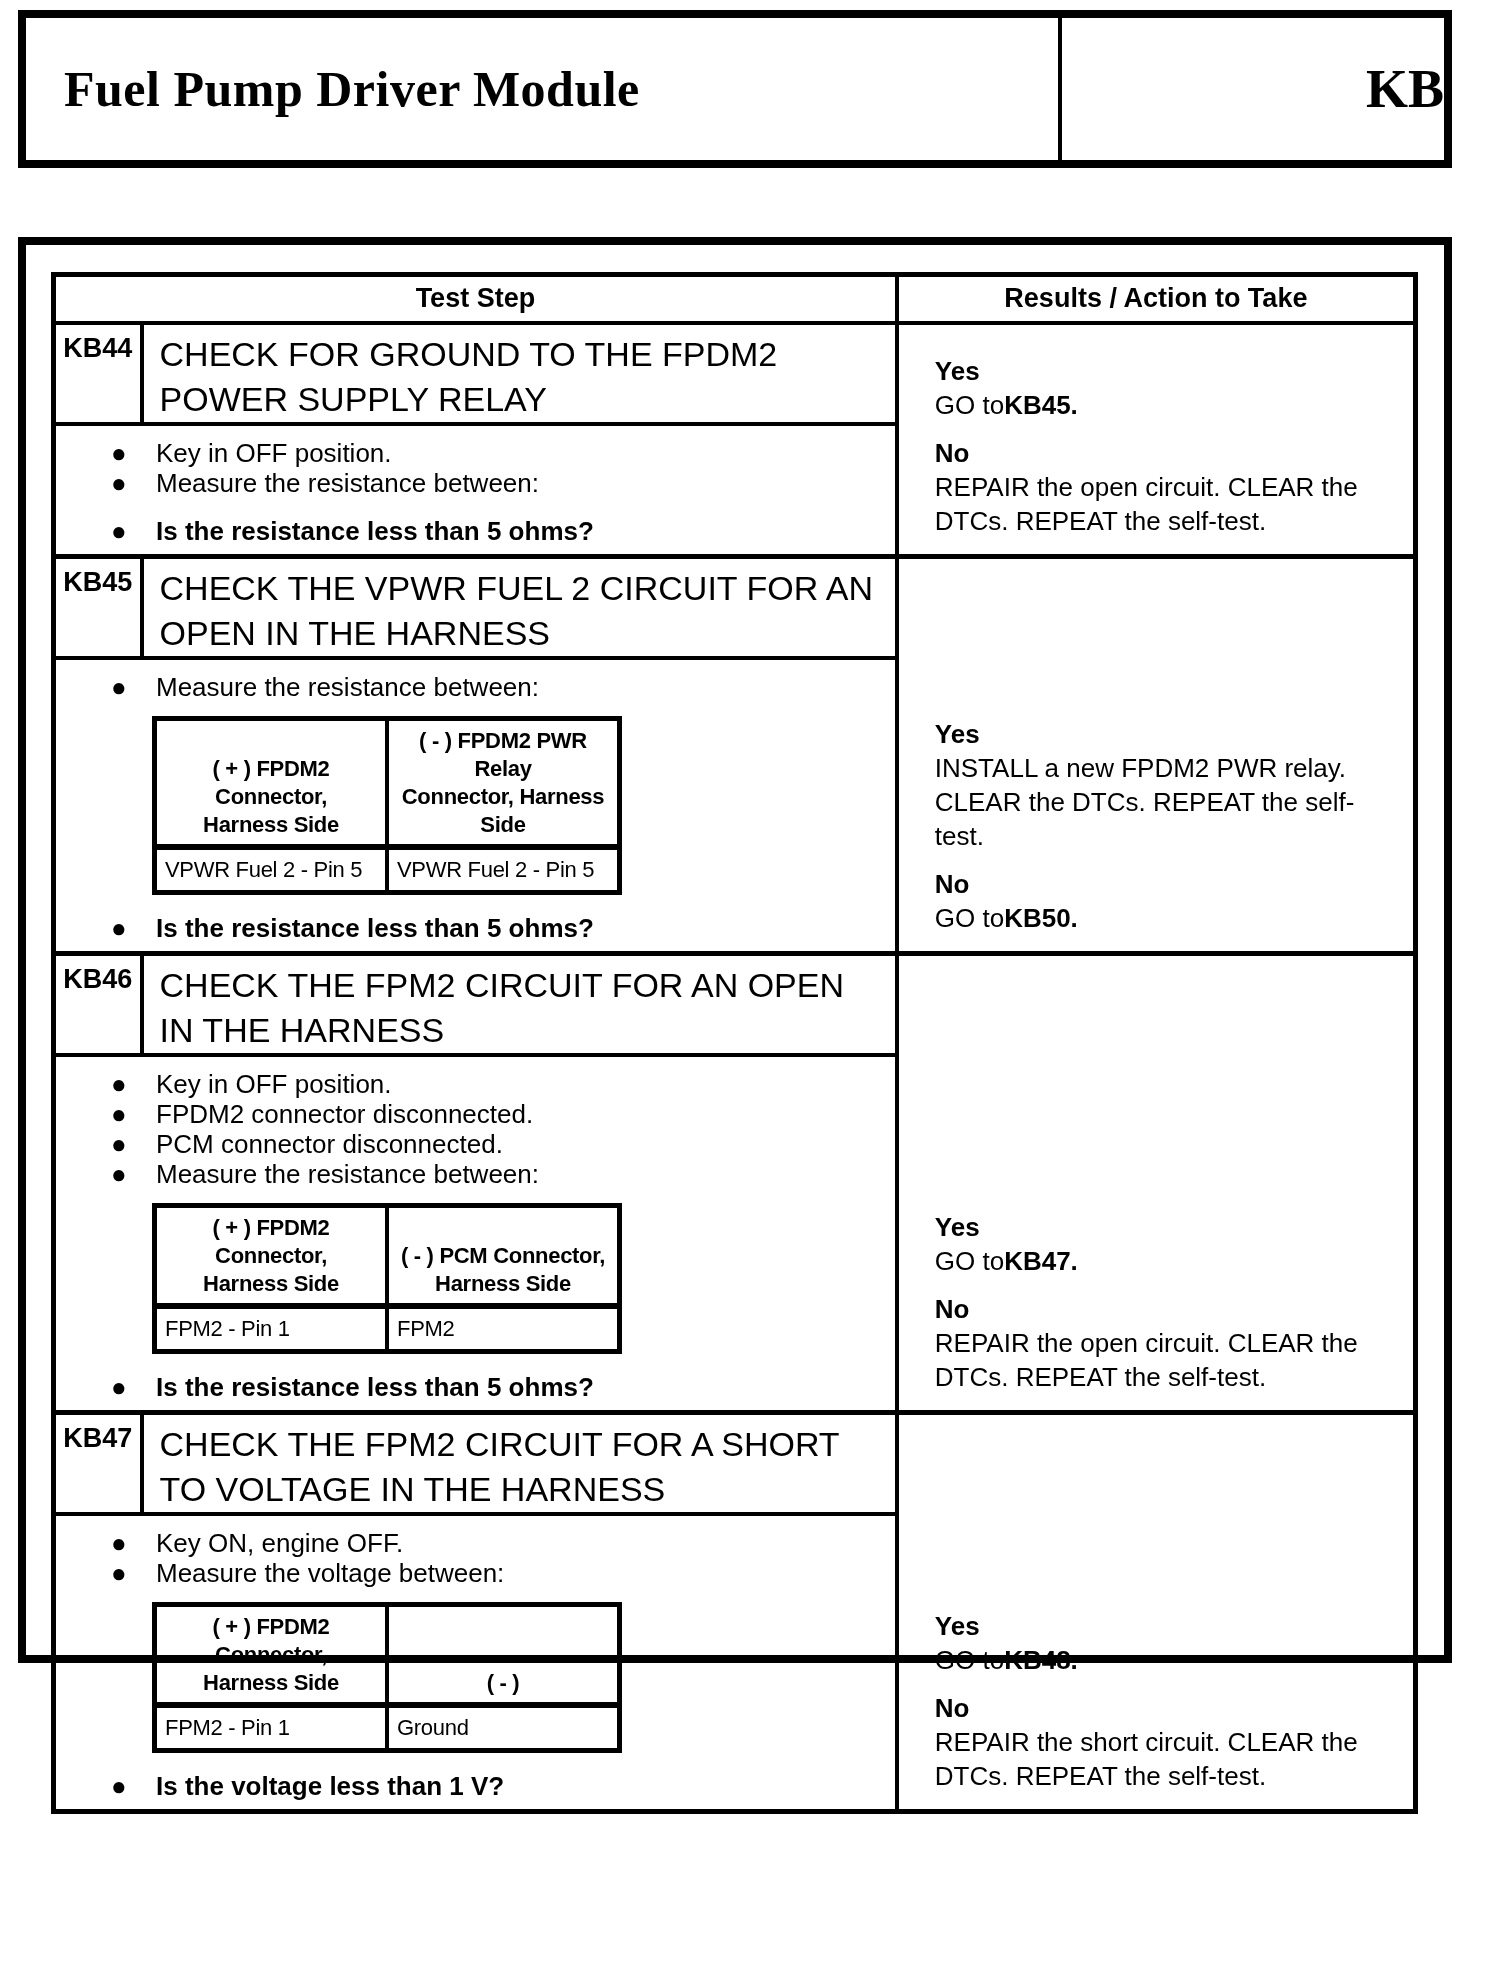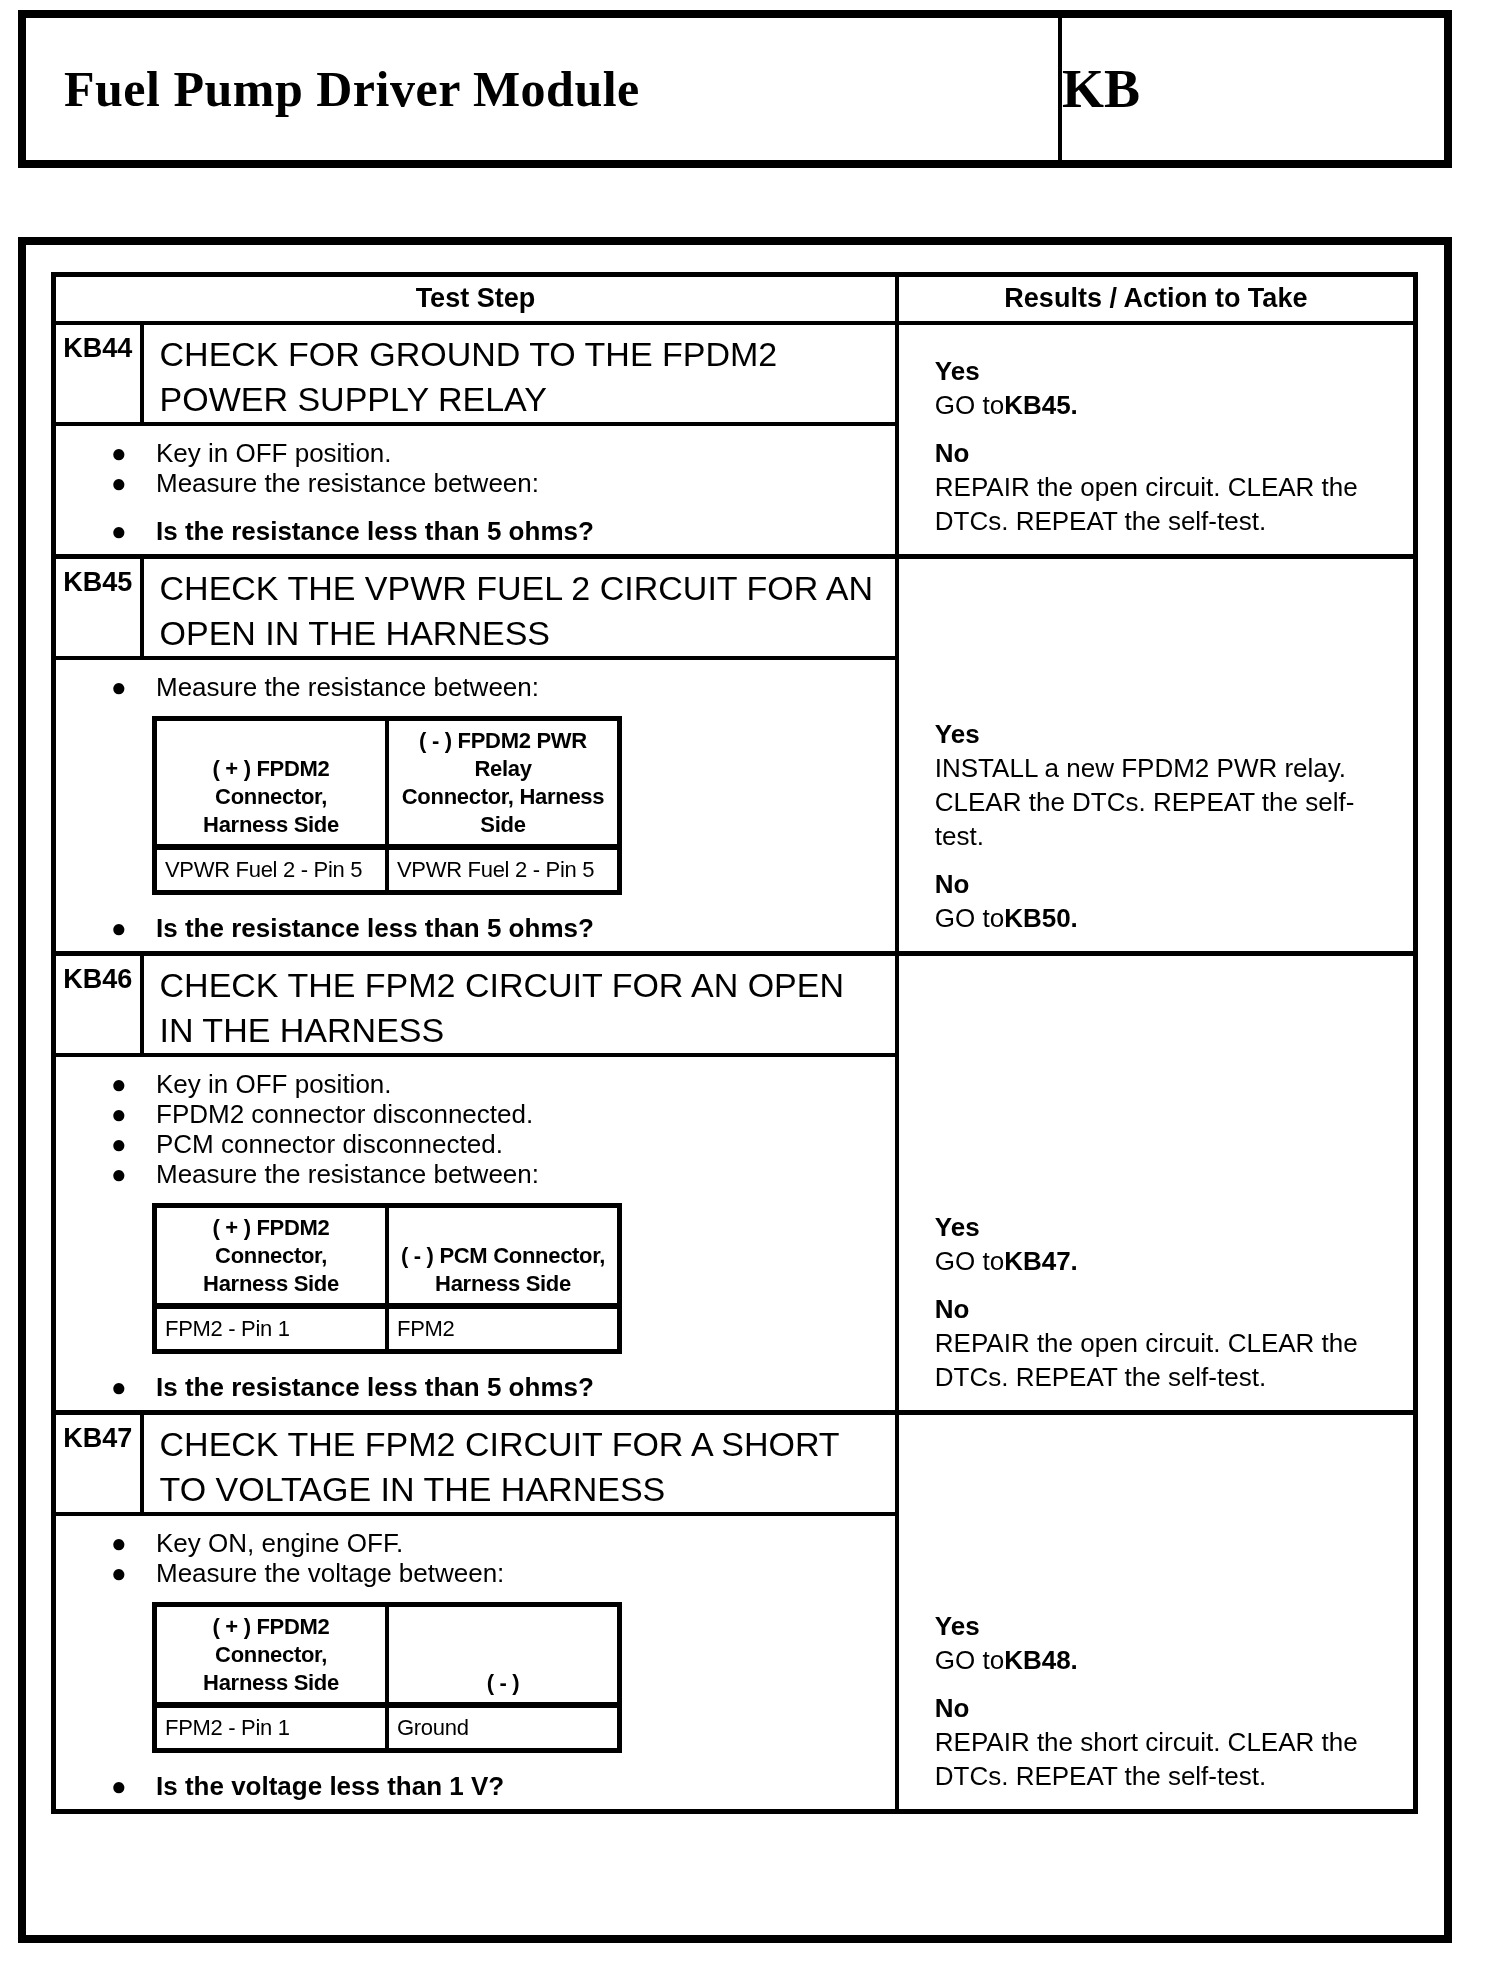--- a/index.html
+++ b/index.html
@@ -12,25 +12,25 @@
     border:8px solid #000; box-sizing:border-box; display:flex; background:#fff;
   }
   .header-left {
     width:1036px; display:flex; align-items:center; padding-left:38px;
     border-right:4px solid #000; box-sizing:border-box;
   }
   .header-title {
     font-family:"Liberation Serif", serif; font-weight:bold; font-size:50px;
     letter-spacing:0.5px;
   }
-  .header-right { flex:1; display:flex; align-items:center; justify-content:flex-start; }
+  .header-right { flex:1; display:flex; align-items:center; justify-content:flex-end; }
   .header-code { font-family:"Liberation Serif", serif; font-weight:bold; font-size:54px; }
 
   .outer-box {
-    position:absolute; left:18px; top:237px; width:1434px; height:1706px;
+    position:absolute; left:18px; top:237px; width:1434px; height:1426px;
     border:8px solid #000; box-sizing:border-box; background:#fff;
   }
   table.main {
     border-collapse:collapse; table-layout:fixed;
     margin:27px 0 0 25px; width:1367px;
     border:5px solid #000;
   }
   table.main col.c-id { width:83px; }
   table.main col.c-title { width:712px; }
   table.main col.c-res { width:489px; }

